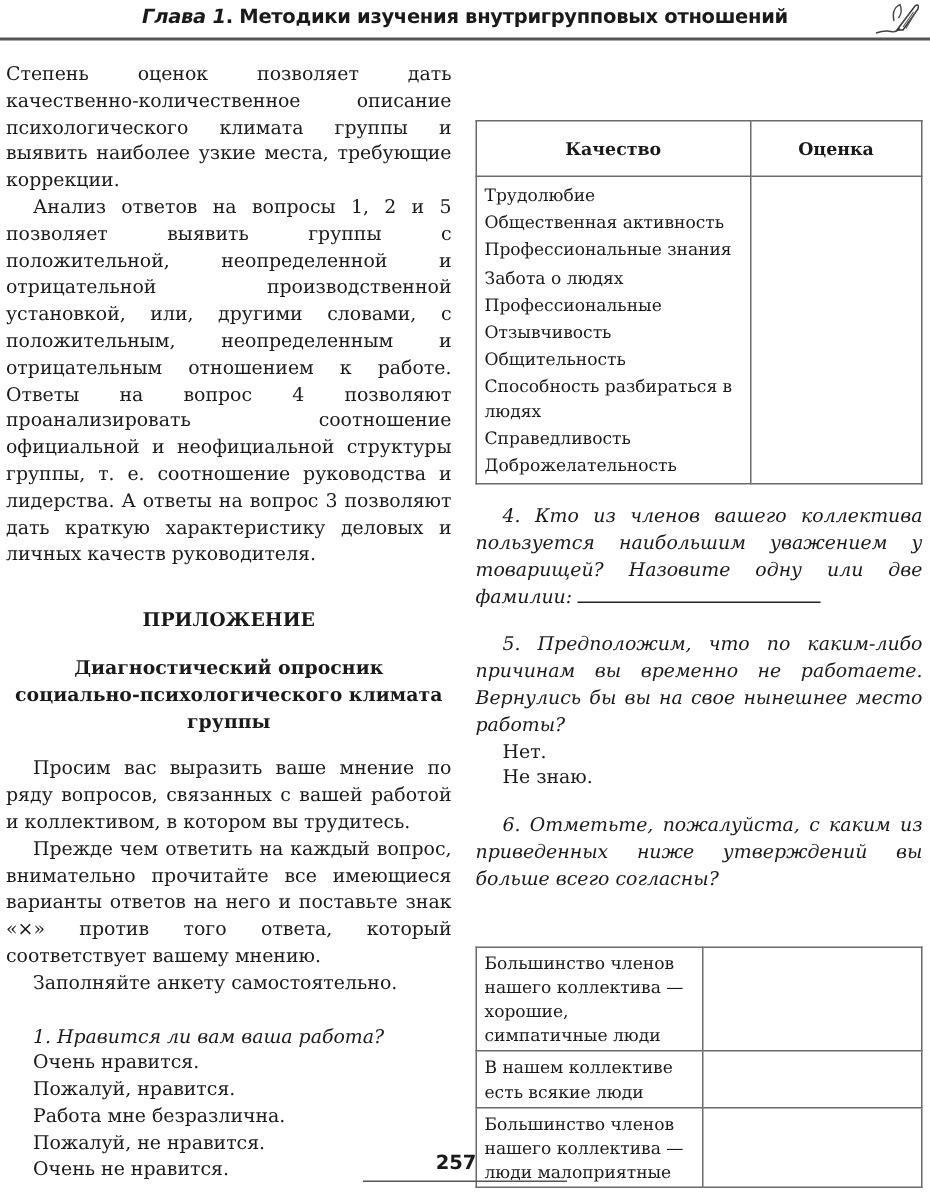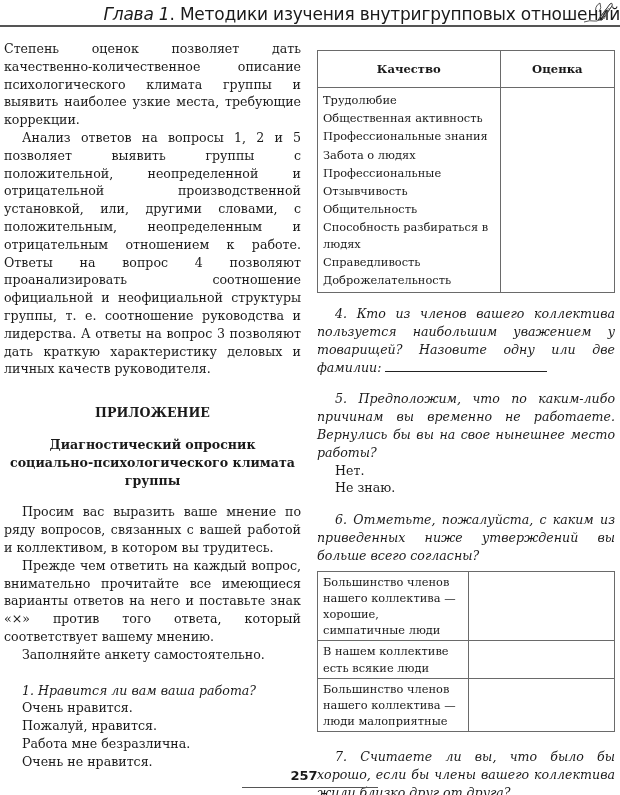--- a/index.html
+++ b/index.html
@@ -1,38 +1,38 @@
 <!DOCTYPE html>
 <html><head>
 <meta charset="utf-8">
 <style>
   html, body { margin: 0; padding: 0; background: #ffffff; }
   body { width: 620px; height: 795px; position: relative; overflow: hidden;
          font-family: "DejaVu Serif", "Liberation Serif", serif; color: #1a1a1a; }
   .header { position: absolute; left: 0; top: 0; width: 620px; height: 26px; }
-  .header-title { position: absolute; left: 0; right: 0; top: 4px; text-align: right;
-                  font-family: "DejaVu Sans", "Liberation Sans", sans-serif; font-weight: normal;
-                  font-size: 17px; letter-spacing: -0.2px; }
+  .header-title { position: absolute; left: 0; right: 0; top: 4px; text-align: center;
+                  font-family: "DejaVu Sans", "Liberation Sans", sans-serif; font-weight: bold;
+                  font-size: 13px; letter-spacing: -0.2px; }
   .header-title .ch { font-style: italic; }
   .header-rule { position: absolute; left: 0; top: 25px; width: 620px; height: 1.5px; background: #555; }
   .quill { position: absolute; right: 4px; top: 0; width: 36px; height: 26px; }
 
   .col { position: absolute; font-size: 12.6px; line-height: 17.8px; }
   .left { left: 4px; top: 40px; width: 297px; }
   .right { left: 317px; top: 50px; width: 298px; }
 
   p { margin: 0; text-align: justify; }
   .indent { text-indent: 18px; }
   .it { font-style: italic; }
   .center { text-align: center; }
   .bold { font-weight: bold; }
   .gap { height: 17px; }
   .opt-ind { padding-left: 18px; }
 
-  table { border-collapse: collapse; width: 100%; font-size: 11.4px; line-height: 16.2px; }
+  table { border-collapse: collapse; width: 100%; font-size: 11.4px; line-height: 16.2px; margin-top: 30px; }
   td, th { border: 1.3px solid #6a6a6a; vertical-align: top; }
   .qtable th { font-weight: bold; height: 34px; vertical-align: middle; font-size: 11.6px; }
   .qtable td { padding: 3px 6px 3px 5px; }
   .qtable .qline { display: block; padding: 1px 0; }
   .smalltable td { padding: 2px 4px 2px 5px; }
   .blankline { display: inline-block; width: 162px; border-bottom: 1.2px solid #222; height: 12px; vertical-align: baseline; }
 
   .pagenum { position: absolute; left: 0; width: 608px; top: 768px; text-align: center;
              font-family: "DejaVu Sans", "Liberation Sans", sans-serif; font-weight: bold; font-size: 13px; }
   .pagerule { position: absolute; left: 242px; top: 787px; width: 136px; height: 1.2px; background: #555; }
@@ -64,20 +64,21 @@
   <div class="gap" style="height:14px"></div>
   <p class="indent">Просим вас выразить ваше мнение по ряду вопросов, связанных с вашей работой и коллективом, в котором вы трудитесь.</p>
   <p class="indent">Прежде чем ответить на каждый вопрос, внимательно прочитайте все имеющиеся варианты ответов на него и поставьте знак «×» против того ответа, который соответствует вашему мнению.</p>
   <p class="indent">Заполняйте анкету самостоятельно.</p>
   <div class="gap" style="height:18px"></div>
 
   <p class="it opt-ind">1. Нравится ли вам ваша работа?</p>
   <p class="opt-ind">Очень нравится.</p>
   <p class="opt-ind">Пожалуй, нравится.</p>
   <p class="opt-ind">Работа мне безразлична.</p>
+  <p class="opt-ind">Пожалуй, не нравится.</p>
   <p class="opt-ind">Очень не нравится.</p>
   <div class="gap" style="height:14px"></div>
 
 </div>
 
 <div class="col right">
   <table class="qtable">
     <colgroup>
         <col style="width:61.5%">
         <col style="width:38.5%">

